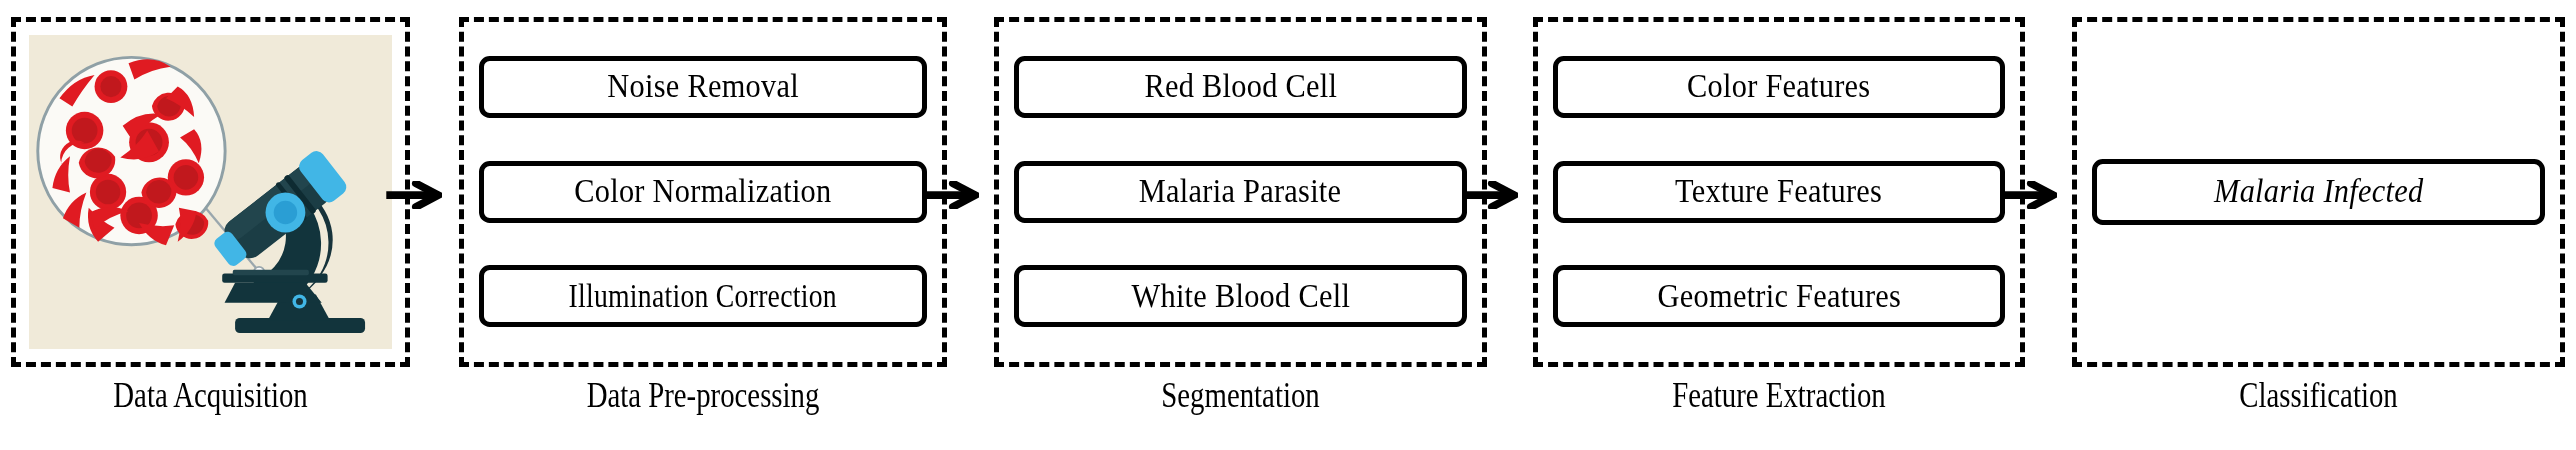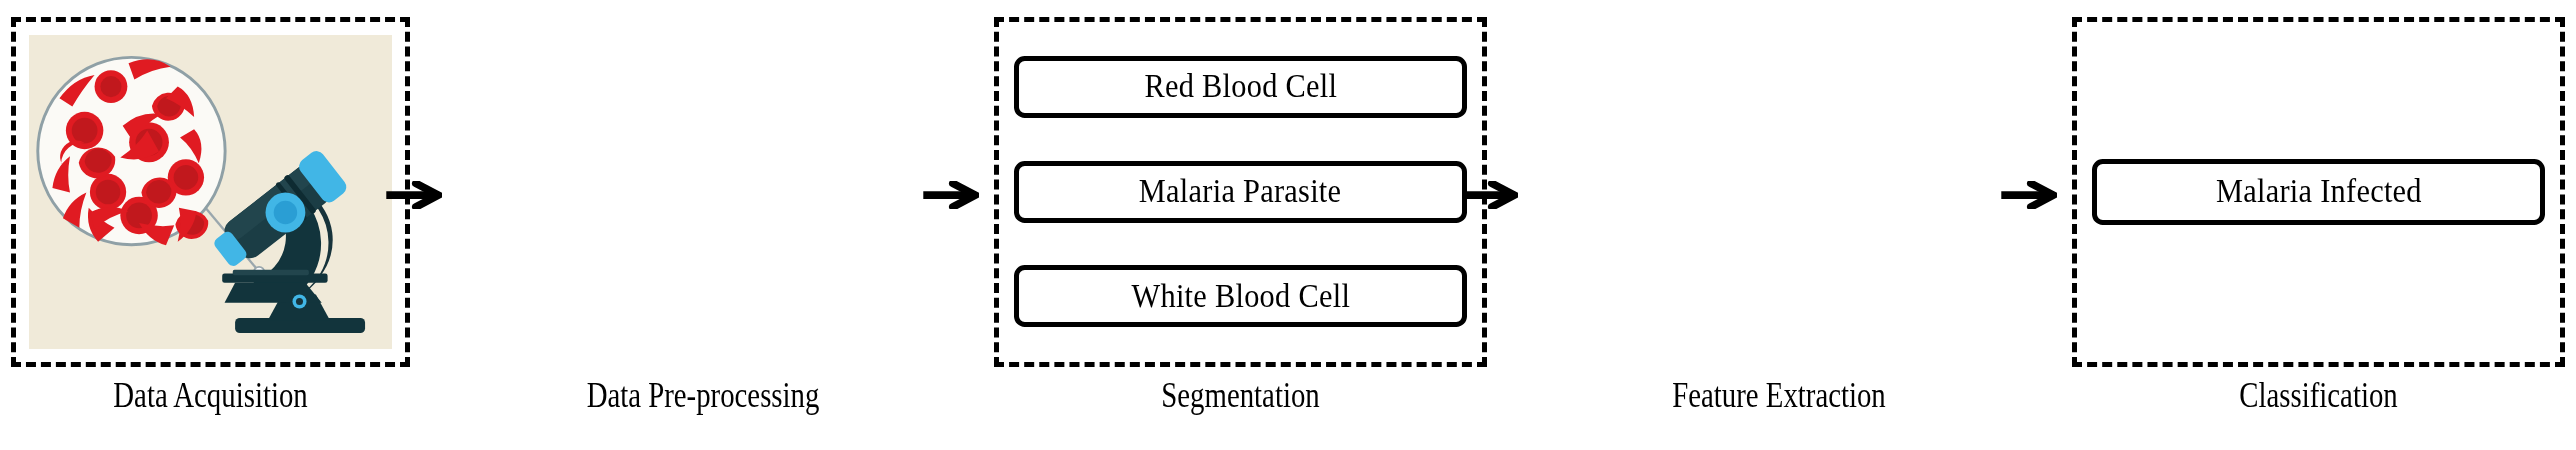--- a/index.html
+++ b/index.html
@@ -72,20 +72,21 @@
 
   .item-label.tight {
     transform: scaleX(0.84);
     font-size: 33px;
   }
 
   
   .stage.two-up .stage-inner {
     justify-content: center;
     gap: 27px;
+    font-style: italic;
   }
   .stage.two-up .item-box {
     height: 66px;
   }
 
   
   .stage-caption {
     position: absolute;
     top: 377px;
     text-align: center;
@@ -206,20 +207,33 @@
   </div>
   <div class="stage-caption" style="left:10.7px; width:399px;">Data Acquisition</div>
 
   <div class="arrow" style="left:385px;">
     <svg viewBox="0 0 96 48" width="57" height="28.4">
       <line x1="2" y1="24" x2="80" y2="24" stroke="#000" stroke-width="13"></line>
       <polyline points="52,4 90,24 52,44" fill="none" stroke="#000" stroke-width="13" stroke-linecap="round" stroke-linejoin="miter"></polyline>
     </svg>
   </div>
 
+  <div class="stage" style="left:459px; width:488px;">
+    <div class="stage-inner spaced">
+      <div class="item-box">
+        <span class="item-label">Noise Removal</span>
+      </div>
+      <div class="item-box">
+        <span class="item-label">Color Normalization</span>
+      </div>
+      <div class="item-box">
+        <span class="item-label tight">Illumination Correction</span>
+      </div>
+    </div>
+  </div>
   <div class="stage-caption" style="left:459px; width:488px;">Data Pre-processing</div>
 
   <div class="arrow" style="left:922px;">
     <svg viewBox="0 0 96 48" width="57" height="28.4">
       <line x1="2" y1="24" x2="80" y2="24" stroke="#000" stroke-width="13"></line>
       <polyline points="52,4 90,24 52,44" fill="none" stroke="#000" stroke-width="13" stroke-linecap="round" stroke-linejoin="miter"></polyline>
     </svg>
   </div>
 
   <div class="stage" style="left:994px; width:493px;">
@@ -237,20 +251,33 @@
   </div>
   <div class="stage-caption" style="left:994px; width:493px;">Segmentation</div>
 
   <div class="arrow" style="left:1461px;">
     <svg viewBox="0 0 96 48" width="57" height="28.4">
       <line x1="2" y1="24" x2="80" y2="24" stroke="#000" stroke-width="13"></line>
       <polyline points="52,4 90,24 52,44" fill="none" stroke="#000" stroke-width="13" stroke-linecap="round" stroke-linejoin="miter"></polyline>
     </svg>
   </div>
 
+  <div class="stage" style="left:1533px; width:492px;">
+    <div class="stage-inner spaced">
+      <div class="item-box">
+        <span class="item-label">Color Features</span>
+      </div>
+      <div class="item-box">
+        <span class="item-label">Texture Features</span>
+      </div>
+      <div class="item-box">
+        <span class="item-label">Geometric Features</span>
+      </div>
+    </div>
+  </div>
   <div class="stage-caption" style="left:1533px; width:492px;">Feature Extraction</div>
 
   <div class="arrow" style="left:2000px;">
     <svg viewBox="0 0 96 48" width="57" height="28.4">
       <line x1="2" y1="24" x2="80" y2="24" stroke="#000" stroke-width="13"></line>
       <polyline points="52,4 90,24 52,44" fill="none" stroke="#000" stroke-width="13" stroke-linecap="round" stroke-linejoin="miter"></polyline>
     </svg>
   </div>
 
   <div class="stage two-up" style="left:2072px; width:493px;">

